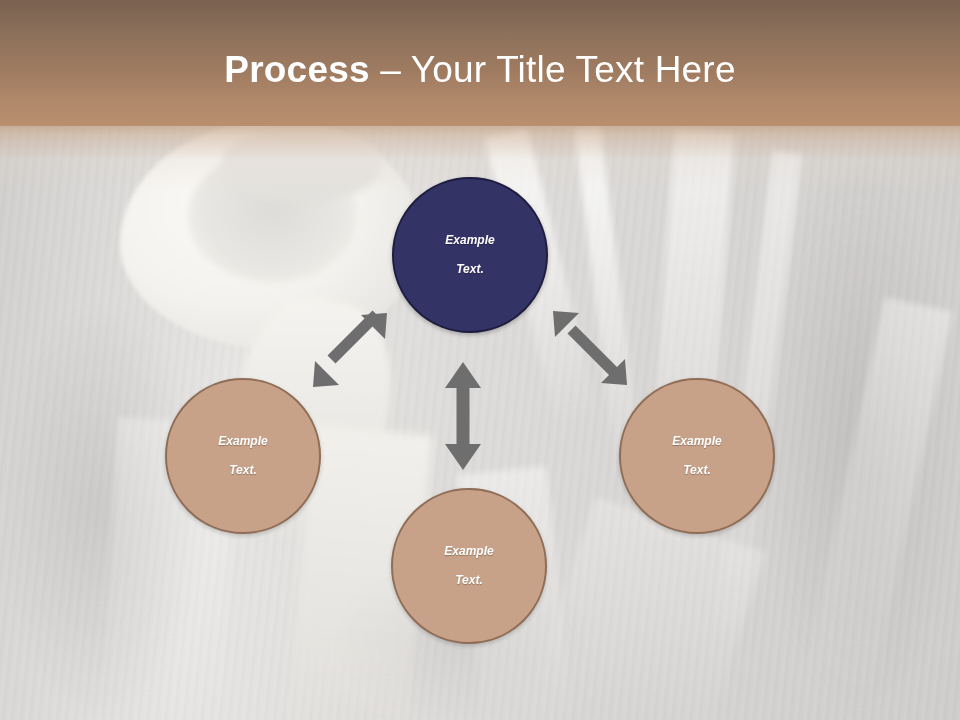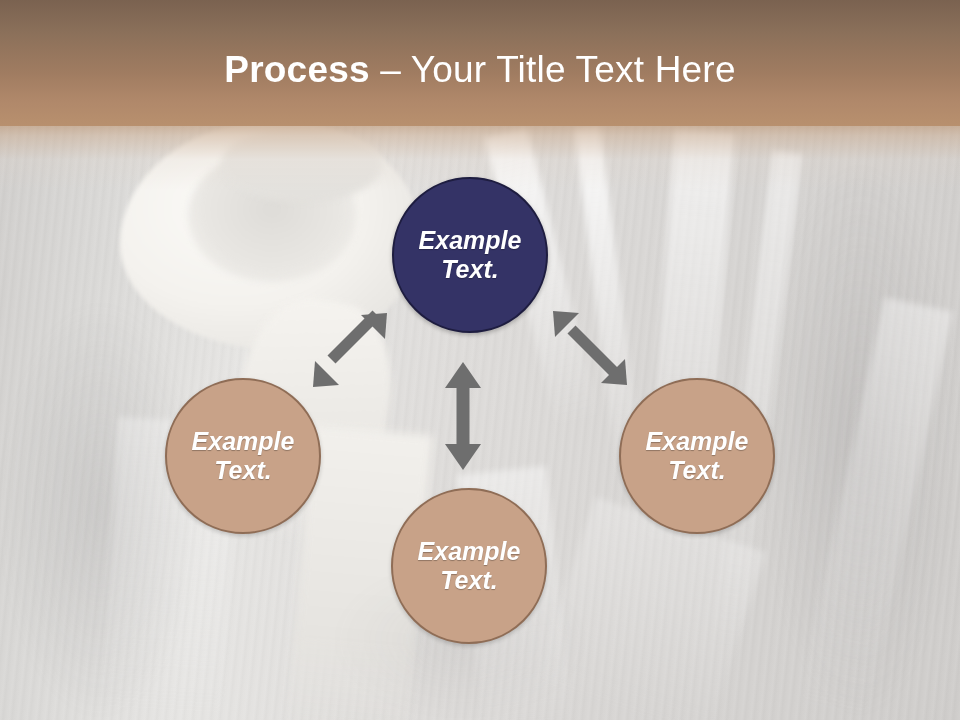--- a/index.html
+++ b/index.html
@@ -137,21 +137,21 @@
     position: absolute;
     border-radius: 50%;
     box-sizing: border-box;
     display: flex;
     flex-direction: column;
     align-items: center;
     justify-content: center;
     color: #ffffff;
     font-style: italic;
     font-weight: 700;
-    font-size: 25px;
+    font-size: 12px;
     line-height: 29px;
     text-align: center;
     text-shadow: 0 1px 1px rgba(0,0,0,0.28);
   }
   .node-primary {
     background: #343366;
     border: 2px solid #1e1d40;
     box-shadow: 0 2px 4px rgba(0,0,0,0.25);
   }
   .node-secondary {

